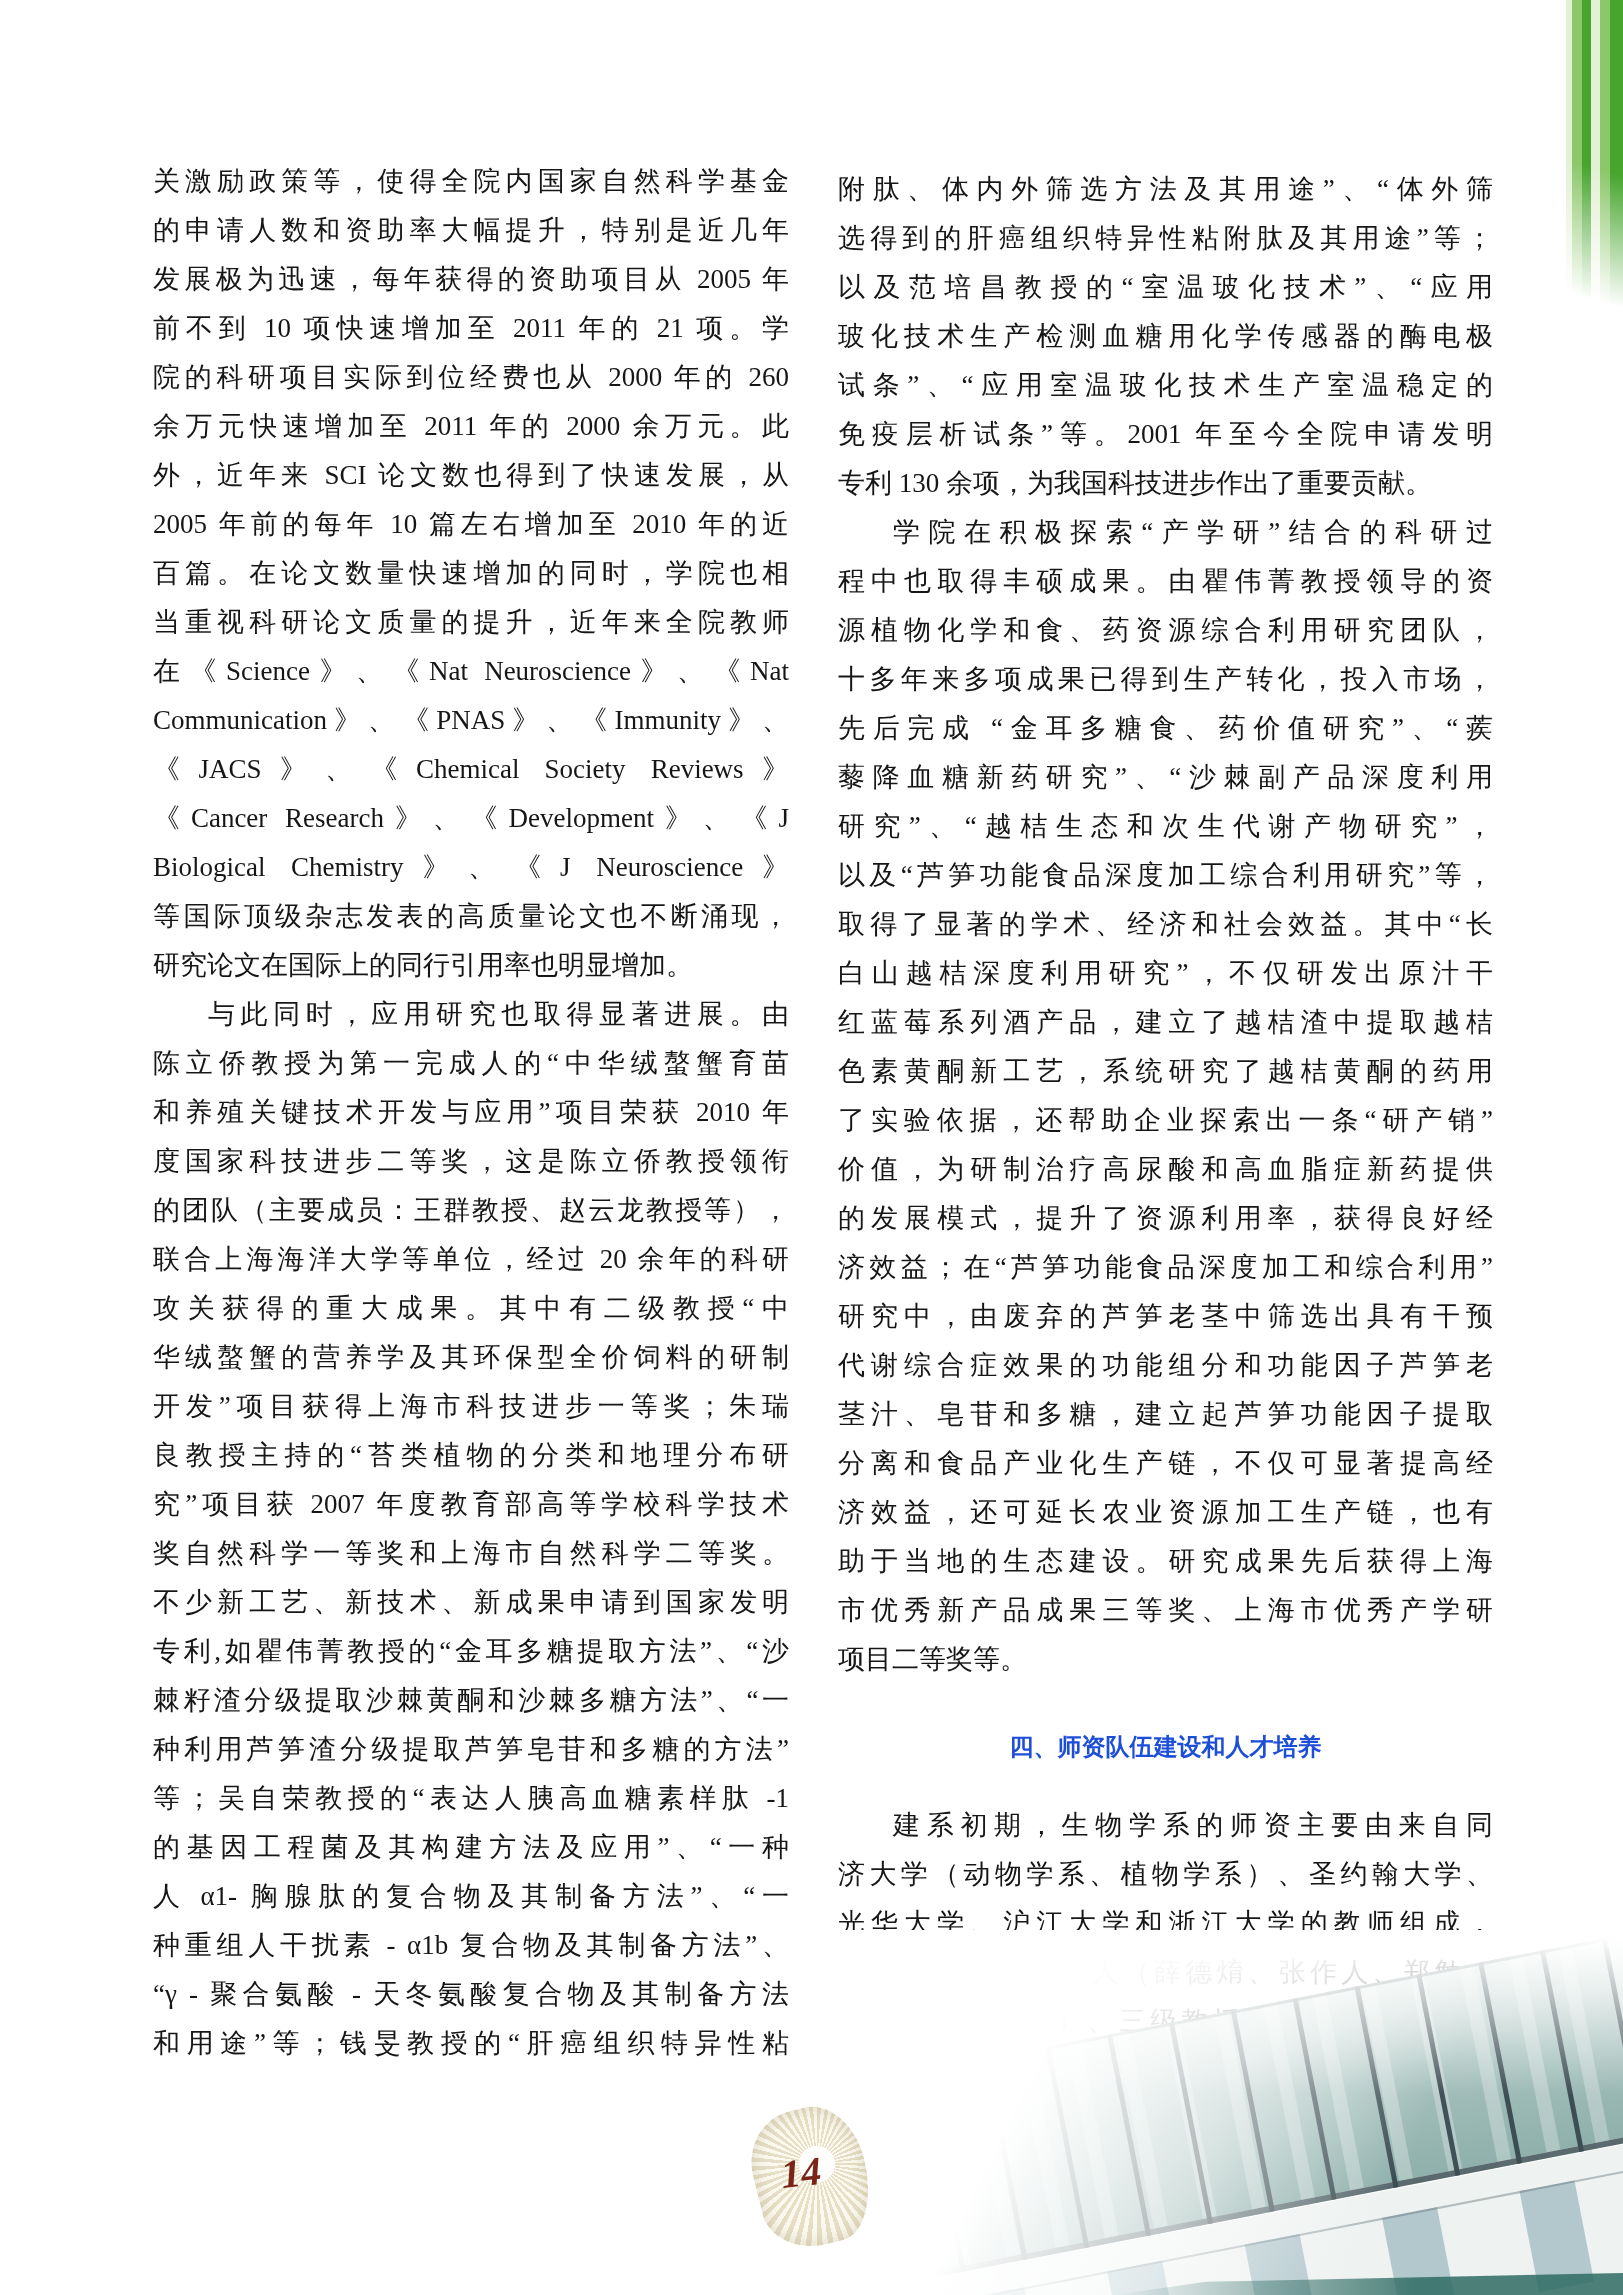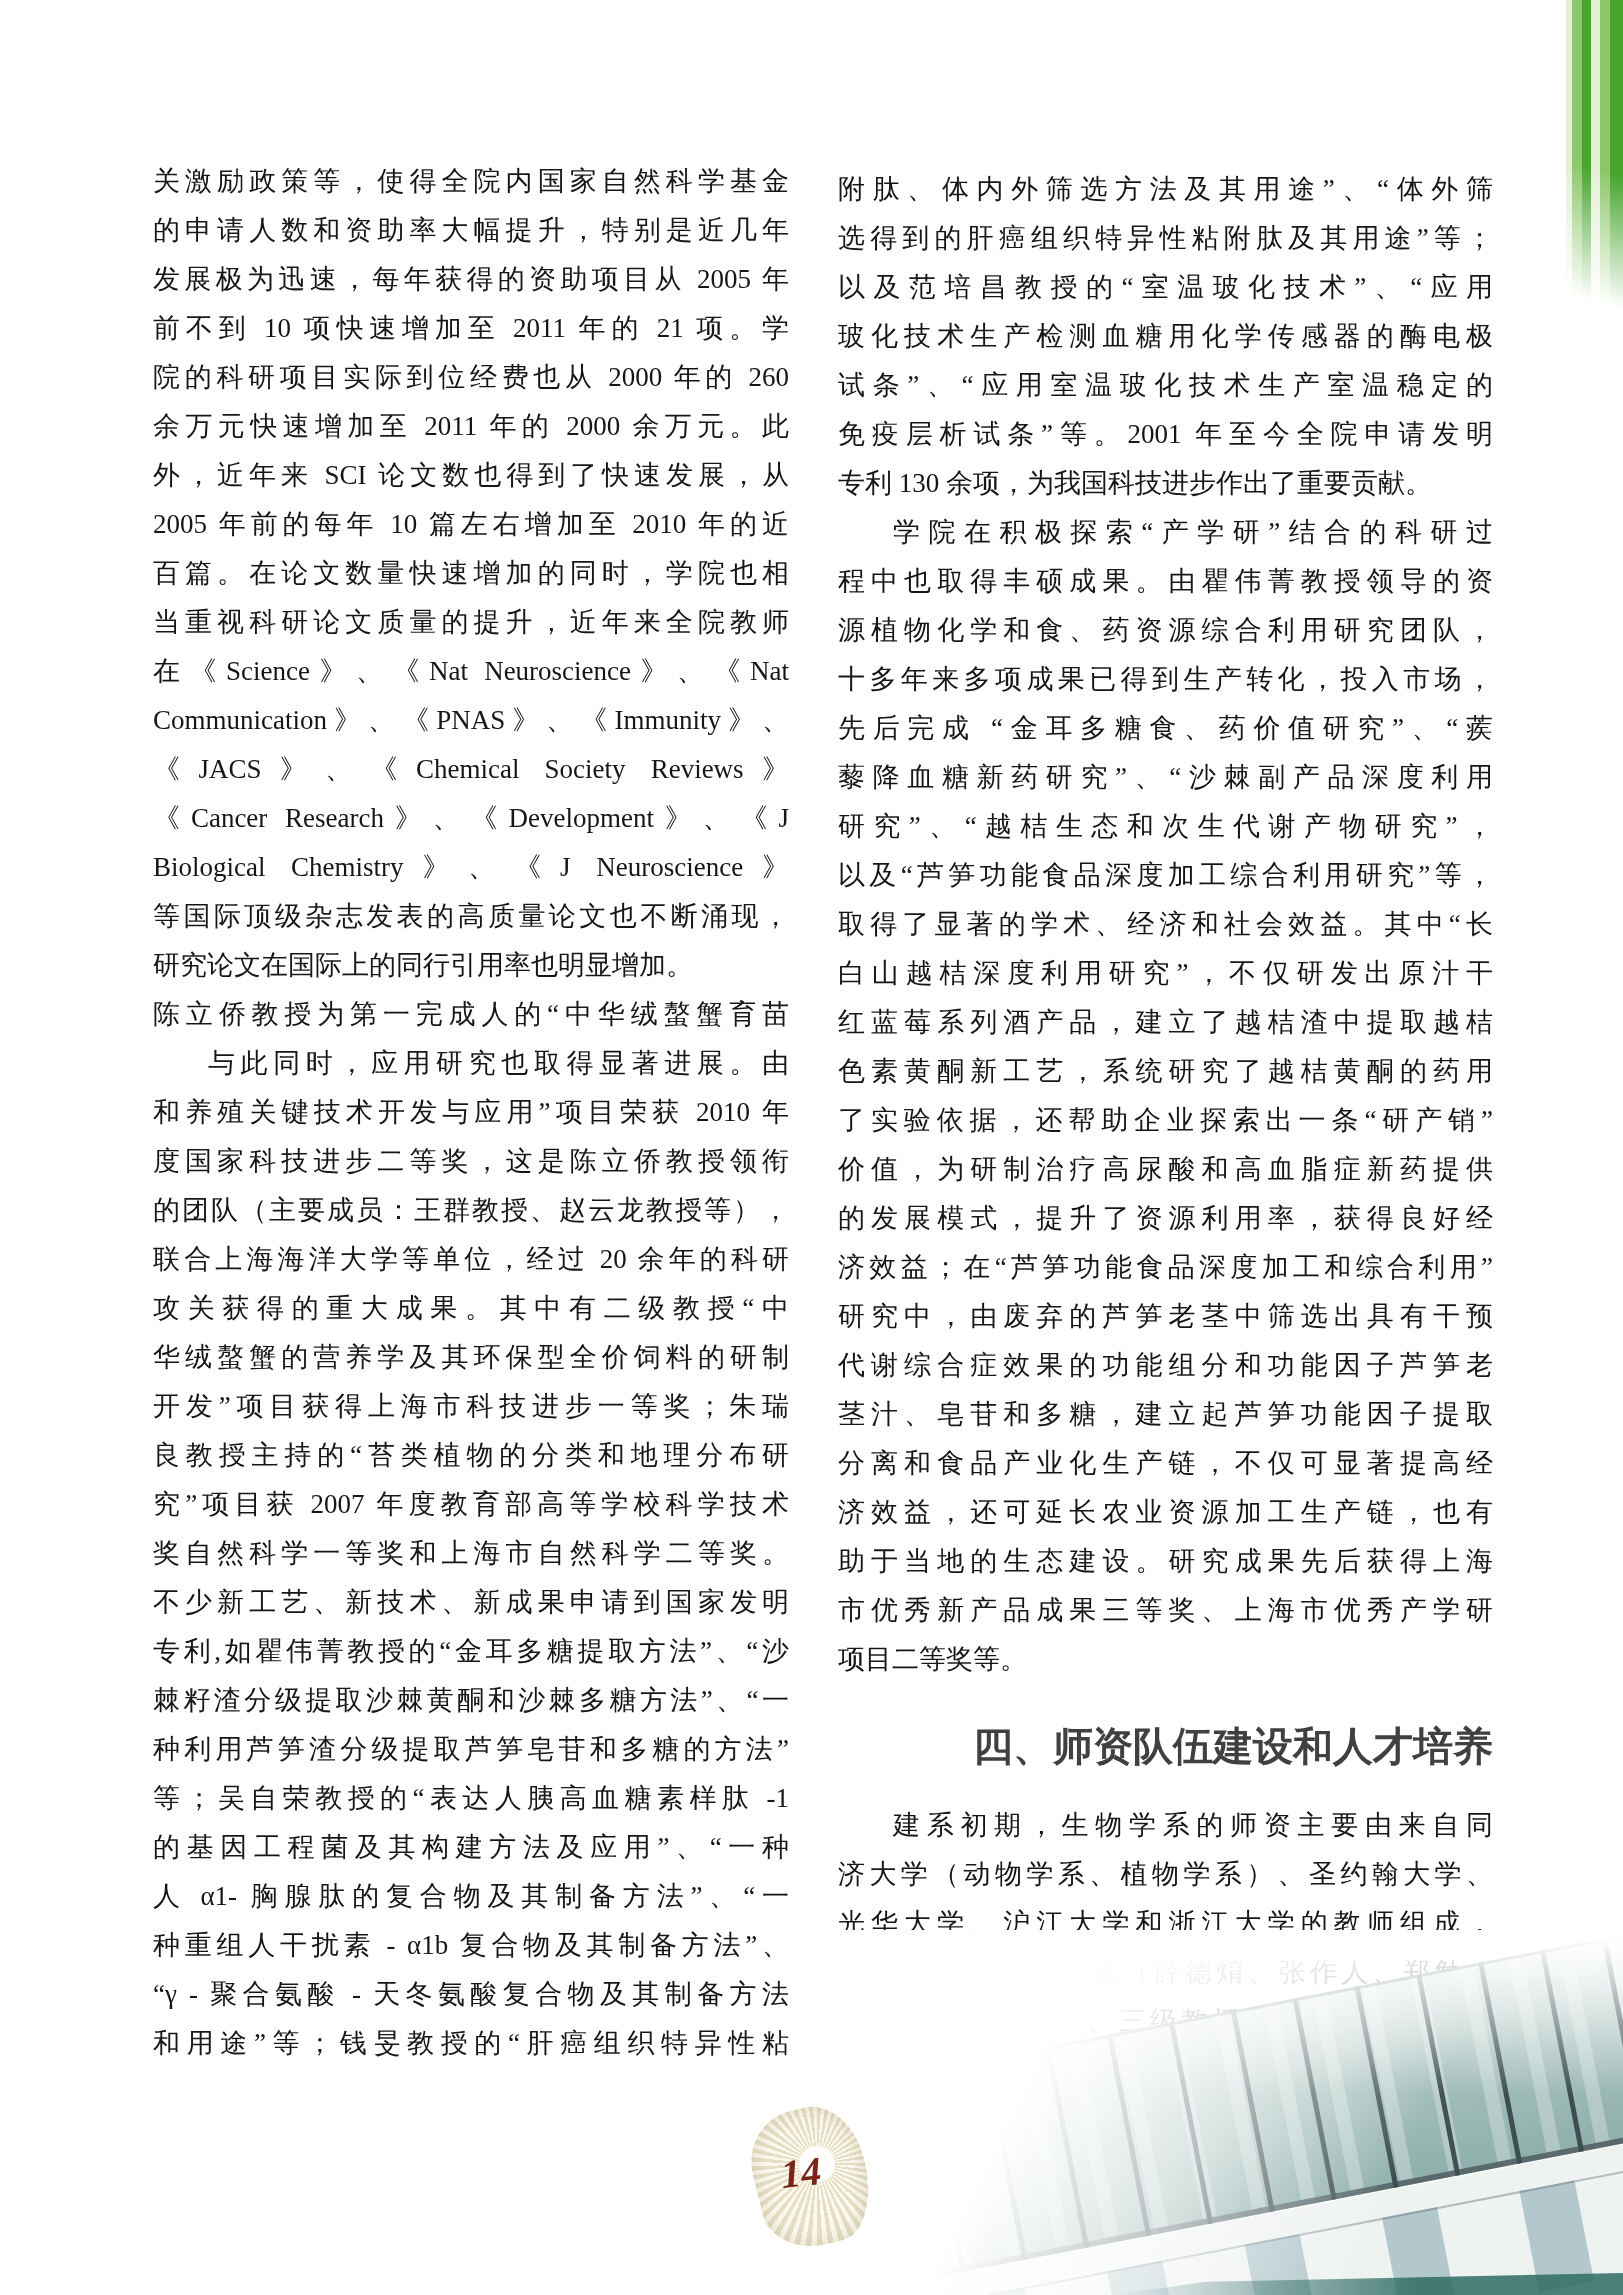--- a/index.html
+++ b/index.html
@@ -14,21 +14,21 @@
   .tl{
     height:49px;line-height:49px;font-size:27px;
     text-align:justify;text-align-last:justify;
     overflow:hidden;white-space:nowrap;
   }
   .tl.end{text-align-last:left;}
   .tl.start{text-indent:55px;}
   .section-heading{
     margin-top:38px;height:49px;line-height:49px;
     font-family:"Liberation Sans", sans-serif;font-weight:bold;
-    font-size:40px;color:#404040;text-align:right;
+    font-size:24px;color:#1d4ed8;text-align:center;
   }
   #after-heading{margin-top:30px;}
   
   .corner-strips{
     position:absolute;right:0;top:0;width:57px;height:336px;
     background:linear-gradient(90deg,
       var(--corner_green_light) 0 6.5px,
       var(--corner_green_mid) 6.5px 15.7px,
       var(--corner_green_dark) 15.7px 25px,
       var(--corner_green_light) 25px 34px,
@@ -102,22 +102,22 @@
     <div class="tl">2005 年前的每年 10 篇左右增加至 2010 年的近</div>
     <div class="tl">百篇。在论文数量快速增加的同时，学院也相</div>
     <div class="tl">当重视科研论文质量的提升，近年来全院教师</div>
     <div class="tl">在《Science》、《Nat Neuroscience》、《Nat</div>
     <div class="tl">Communication》、《PNAS》、《Immunity》、</div>
     <div class="tl">《JACS》、《Chemical Society Reviews》</div>
     <div class="tl">《Cancer Research》、《Development》、《J</div>
     <div class="tl">Biological Chemistry》、《J Neuroscience》</div>
     <div class="tl">等国际顶级杂志发表的高质量论文也不断涌现，</div>
     <div class="tl end">研究论文在国际上的同行引用率也明显增加。</div>
+    <div class="tl start">与此同时，应用研究也取得显著进展。由</div>
     <div class="tl">陈立侨教授为第一完成人的“中华绒螯蟹育苗</div>
-    <div class="tl start">与此同时，应用研究也取得显著进展。由</div>
     <div class="tl">和养殖关键技术开发与应用”项目荣获 2010 年</div>
     <div class="tl">度国家科技进步二等奖，这是陈立侨教授领衔</div>
     <div class="tl">的团队（主要成员：王群教授、赵云龙教授等），</div>
     <div class="tl">联合上海海洋大学等单位，经过 20 余年的科研</div>
     <div class="tl">攻关获得的重大成果。其中有二级教授“中</div>
     <div class="tl">华绒螯蟹的营养学及其环保型全价饲料的研制</div>
     <div class="tl">开发”项目获得上海市科技进步一等奖；朱瑞</div>
     <div class="tl">良教授主持的“苔类植物的分类和地理分布研</div>
     <div class="tl">究”项目获 2007 年度教育部高等学校科学技术</div>
     <div class="tl">奖自然科学一等奖和上海市自然科学二等奖。</div>

